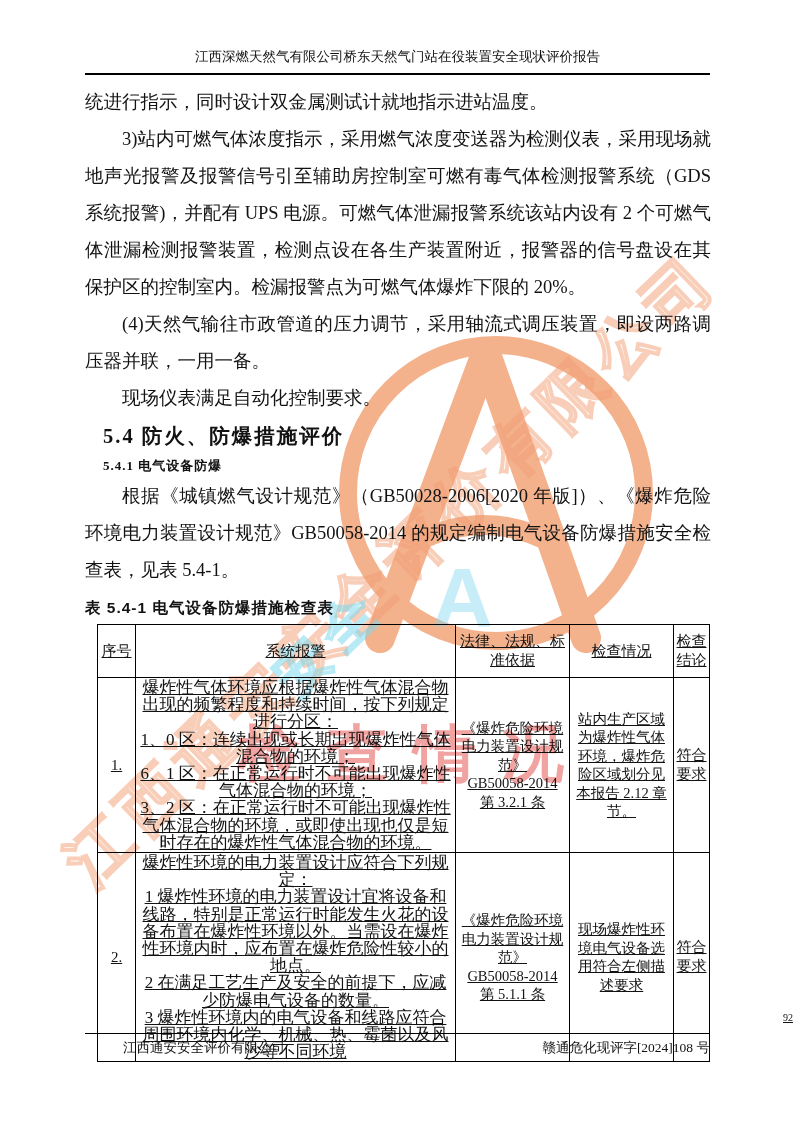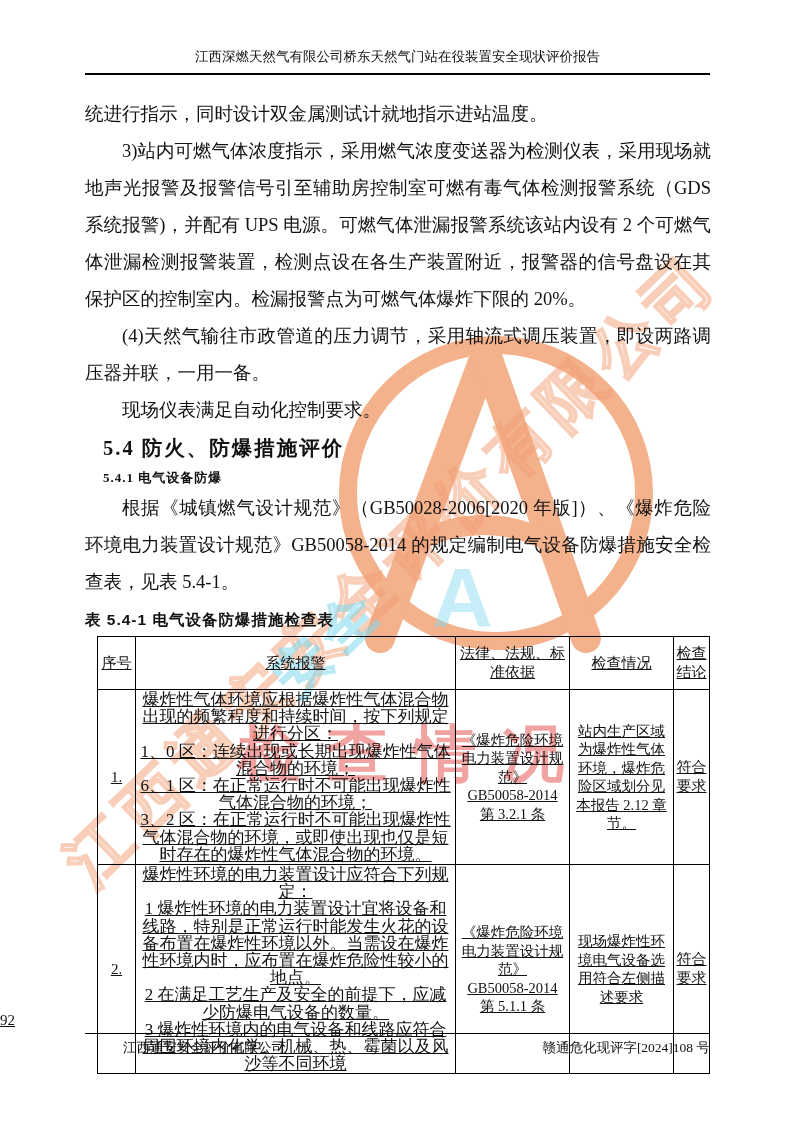--- a/index.html
+++ b/index.html
@@ -35,21 +35,21 @@
     font-size:62px; letter-spacing:26px; color:rgba(224,62,58,.48);
     mix-blend-mode:multiply; pointer-events:none;
   }
   
   .content { position:relative; z-index:1; }
   .doc-header {
     position:absolute; top:48px; left:85px; width:625px;
     text-align:center; font-size:13.5px;font-family:Liberation Serif, serif;
   }
   .header-rule { position:absolute; top:73px; left:85px; width:625px; border-top:2.5px solid #000; }
-  .body-block { position:absolute; top:96px; left:85px; width:626px; }
+  .body-block { position:absolute; top:84px; left:85px; width:626px; }
   .par { font-size:18.5px; line-height:37px; text-align:justify; margin:0; }
   .indent { text-indent:2em; }
   .h54 {
     font-size:20.5px; font-weight:bold; letter-spacing:2px;
     margin:5px 0 3px 18px; font-family:"Liberation Serif", serif;
   }
   .h541 {
     font-size:13px; font-weight:bold; letter-spacing:1px;
     margin:7px 0 3px 18px; font-family:Liberation Serif, serif;
   }
@@ -59,21 +59,21 @@
   }
   table.check { border-collapse:collapse; table-layout:fixed; margin-left:12px; width:612px; border:1.5px solid #000;text-decoration:underline; }
   table.check td { border:1px solid #000; vertical-align:middle; padding:1px 2px; overflow:hidden; }
   td.th { font-size:15px; line-height:19px; text-align:center; height:50px; }
   td.no-cell { font-size:15px; text-align:center; }
   td.content-cell { font-size:17px; line-height:17.2px; text-align:center; padding:2px 3px; }
   td.basis-cell, td.situation-cell { font-size:14.5px; line-height:18.5px; text-align:center; padding:2px 3px; }
   td.concl-cell { font-size:15px; line-height:19px; text-align:center; padding:1px;margin-left:32px; }
   tr.row-1 td { height:160px; }
   tr.row-2 td { height:152px; }
-  .page-num { position:absolute; top:1012px; left:0; width:793px; text-align:left; font-size:15px;text-decoration:underline; }
+  .page-num { position:absolute; top:1012px; left:0; width:793px; text-align:right; font-size:10px;text-decoration:underline; }
   .footer-rule { position:absolute; top:1033px; left:85px; width:625px; border-top:1.5px solid #000; }
   .footer-text {
     position:absolute; top:1039px; left:85px; width:625px;
     display:flex; justify-content:space-between; font-size:13.5px;
   }
   .footer-text .left { padding-left:38px; }
 </style>
 </head>
 <body>
 

